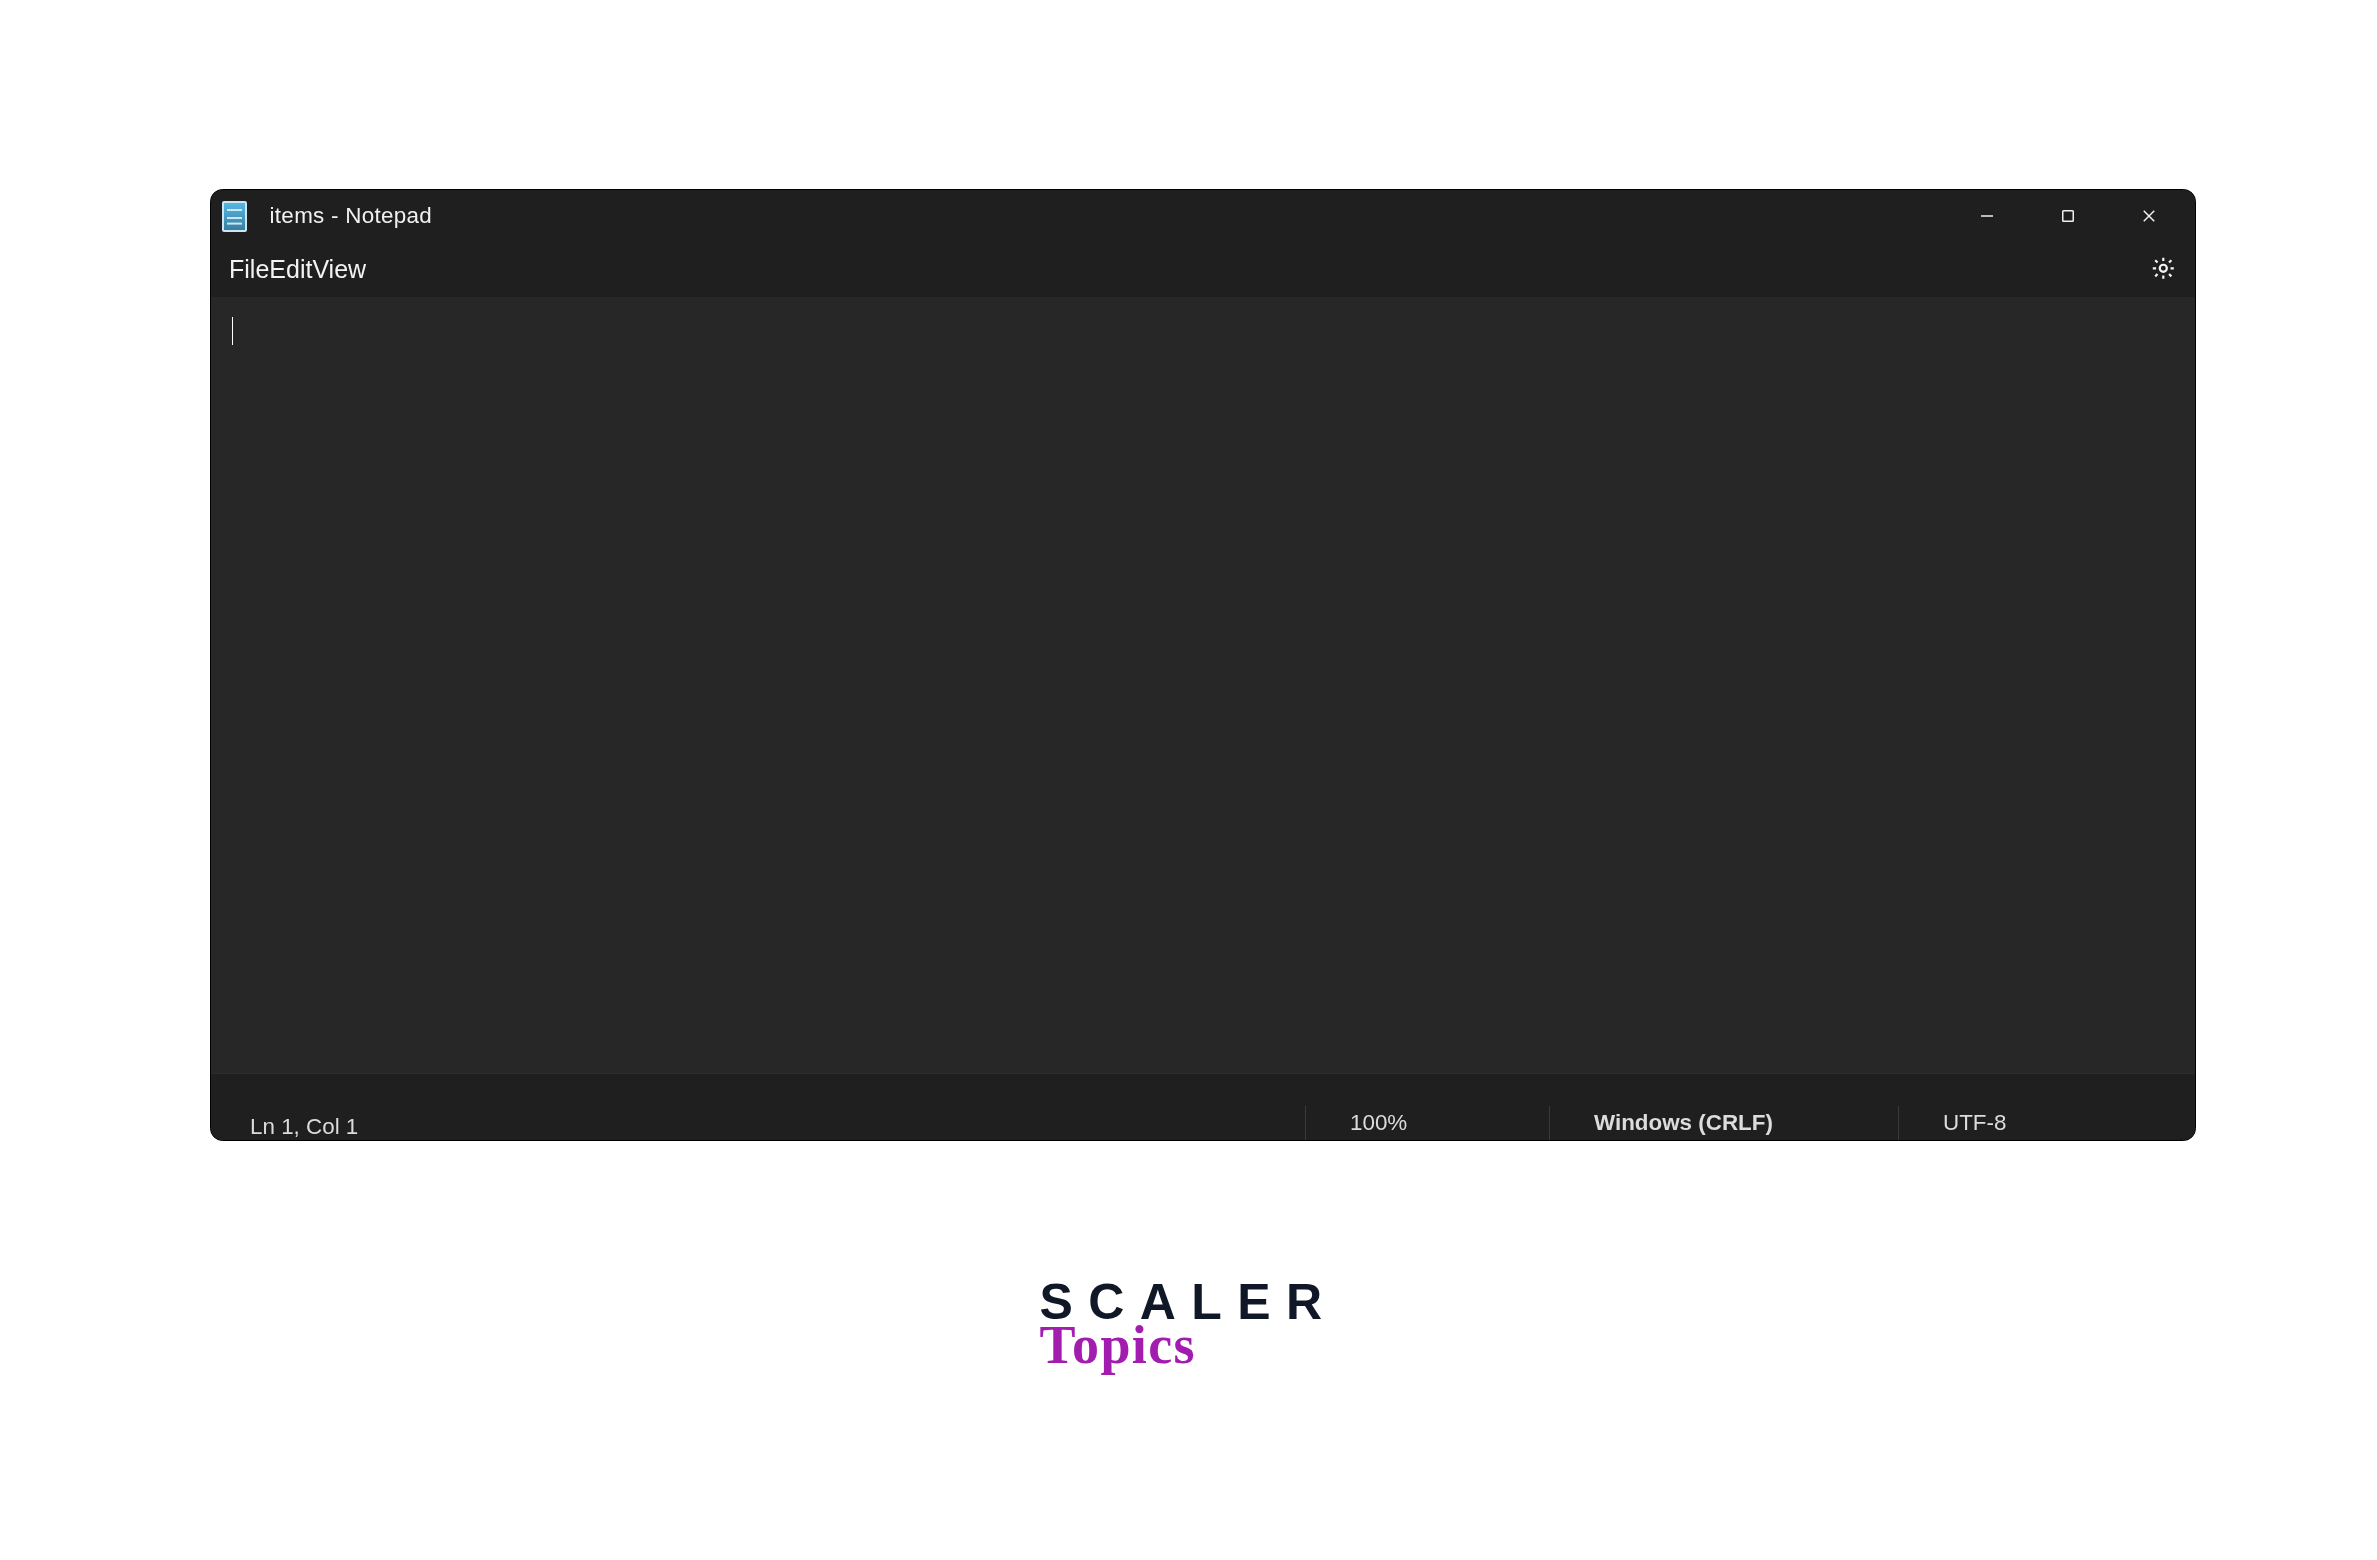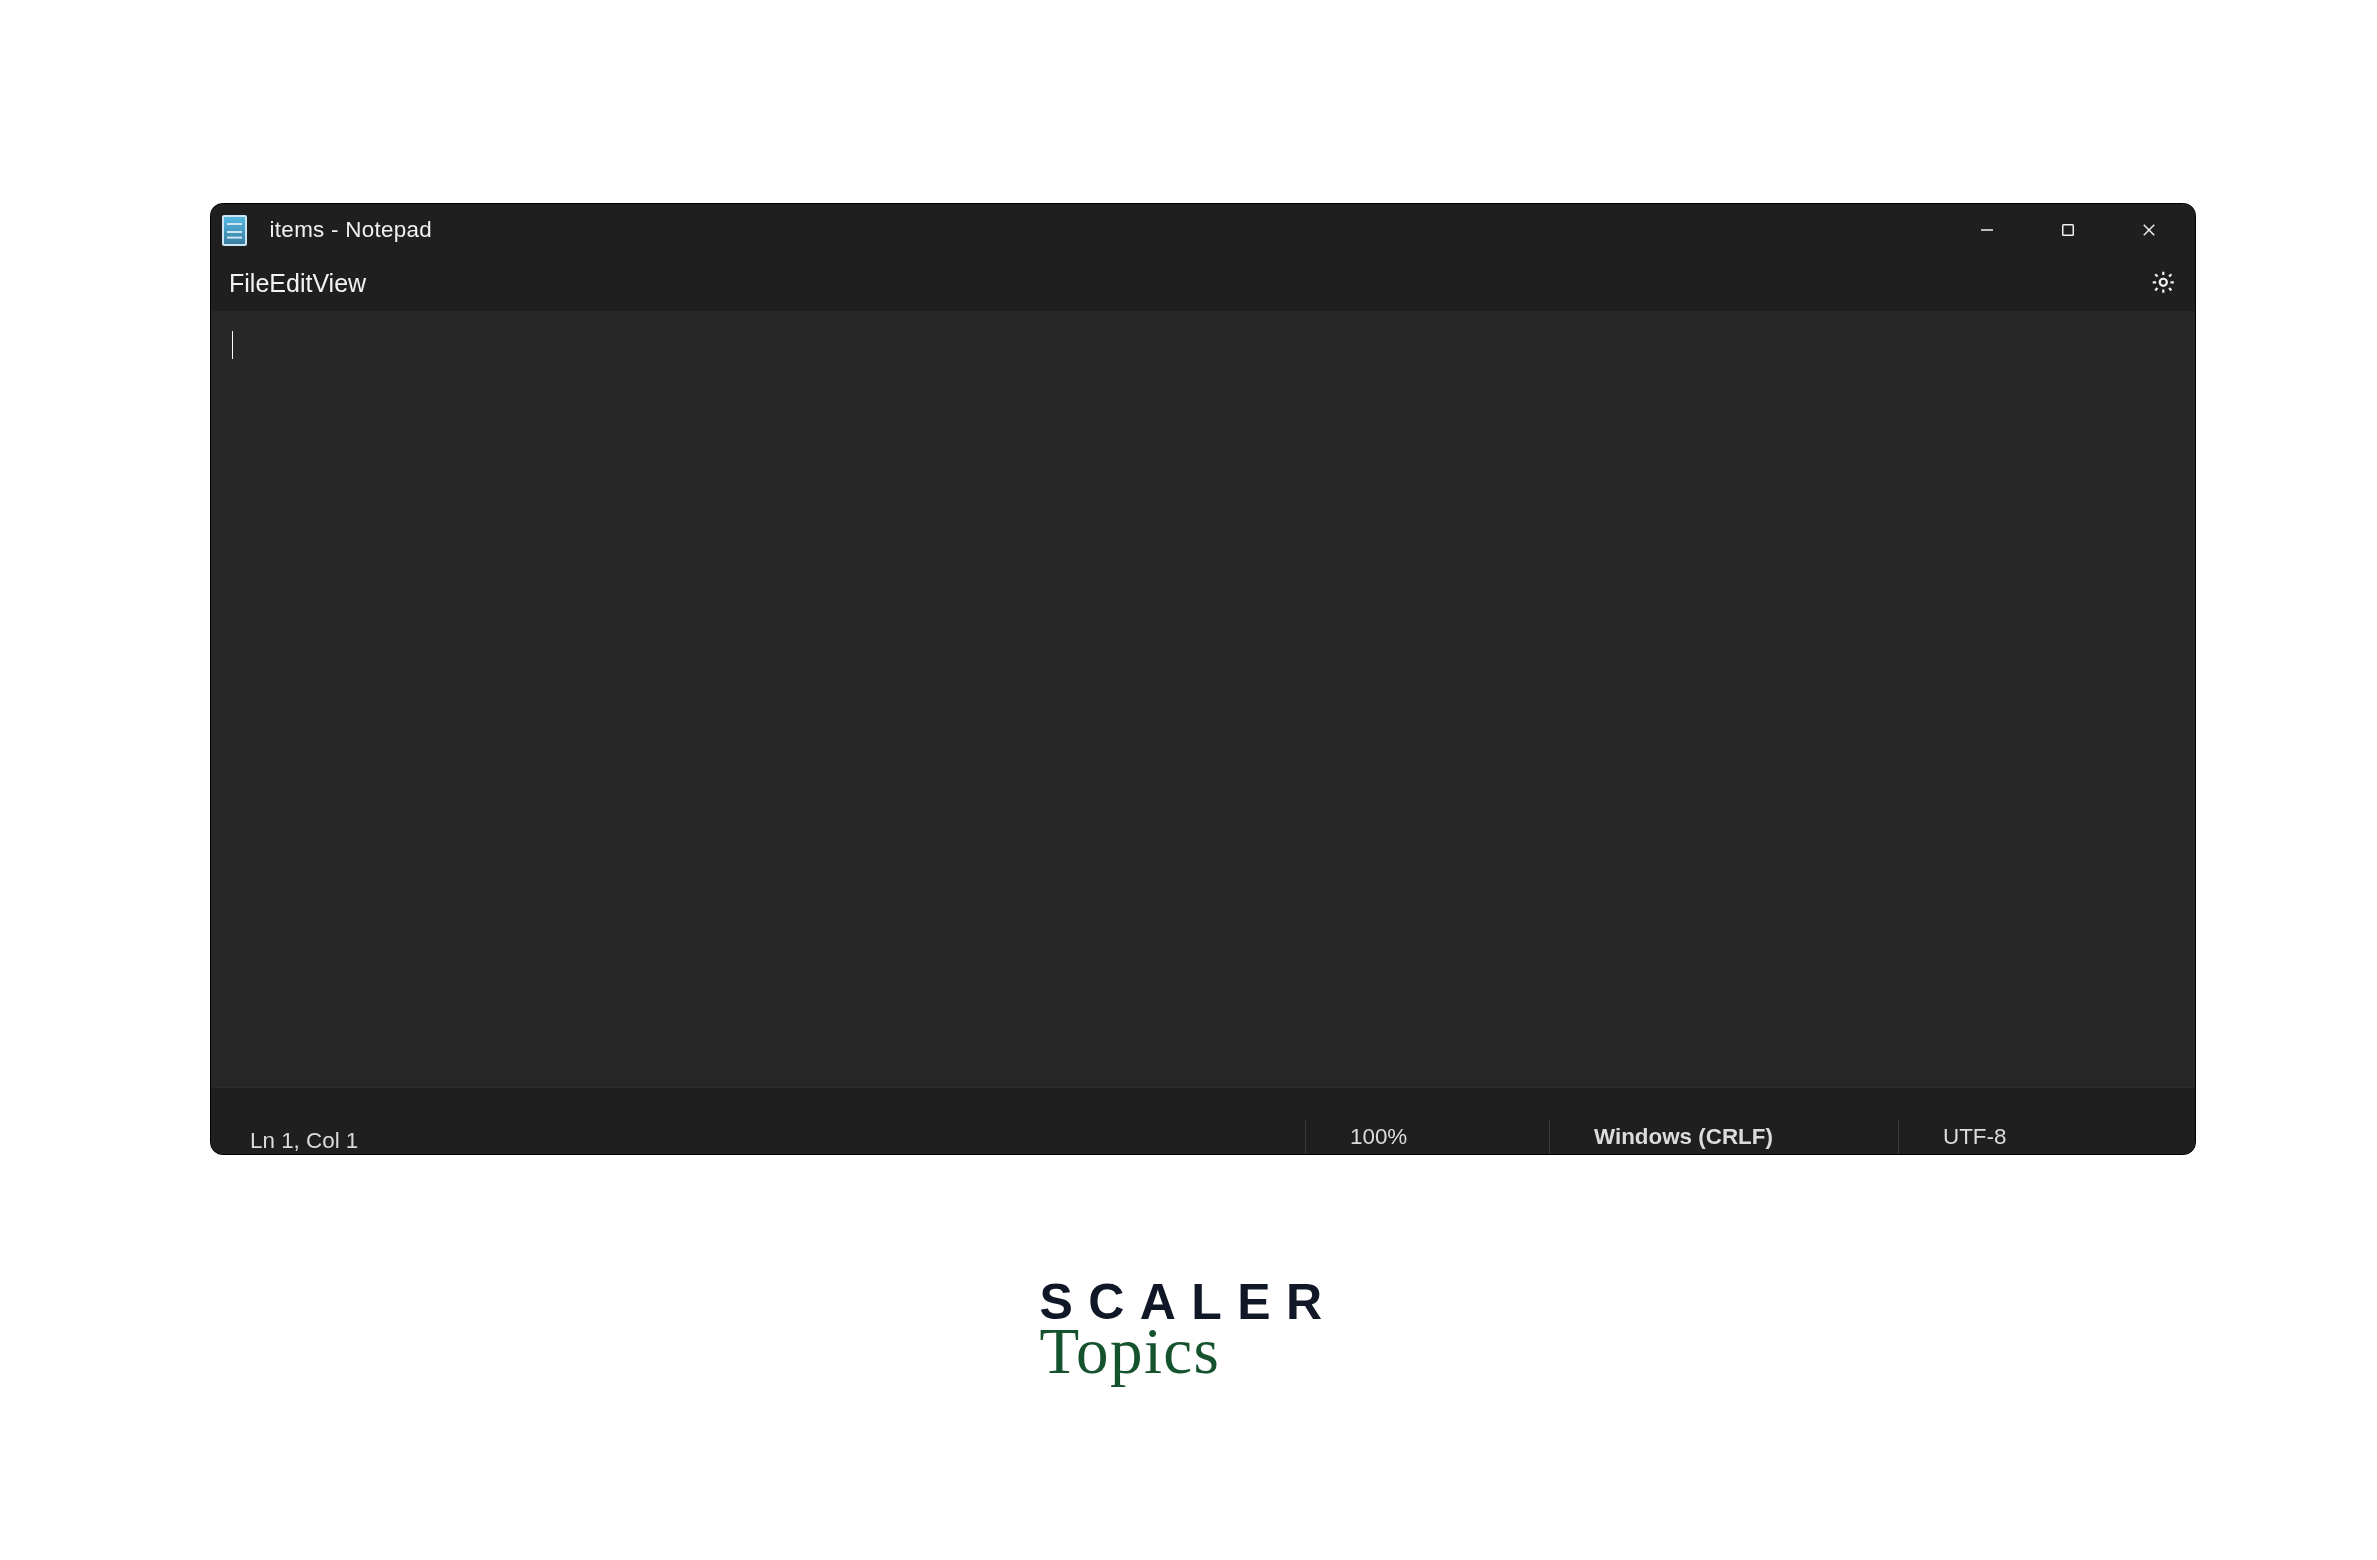--- a/index.html
+++ b/index.html
@@ -13,21 +13,21 @@
   }
   .page {
     width: 2377px;
     height: 1561px;
     position: relative;
     background: #ffffff;
   }
   .window {
     position: absolute;
     left: 210px;
-    top: 203px;
+    top: 189px;
     width: 1986px;
     height: 952px;
     background: #1f1f1f;
     border: 1.4px solid #000;
     border-radius: 12.6px;
     display: flex;
     flex-direction: column;
     color: #f0f0f0;
     box-sizing: border-box;
     overflow: hidden;
@@ -156,24 +156,24 @@
     text-align: left;
   }
   .brand-top {
     font-size: 50px;
     font-weight: 900;
     letter-spacing: 15.4px;
     color: #101828;
     font-family: "Segoe UI", Arial, sans-serif;
   }
   .brand-bottom {
-    font-size: 65px;
-    color: #14532d;
+    font-size: 54px;
+    color: #a21caf;
     font-family: "Brush Script MT","Segoe Script",cursive;
-    font-weight: 400;
+    font-weight: 700;
     margin-top: -17px;
     letter-spacing: 1.4px;
   }
 </style>
 </head>
 <body>
 
 <div class="page">
   <div class="window">
 

